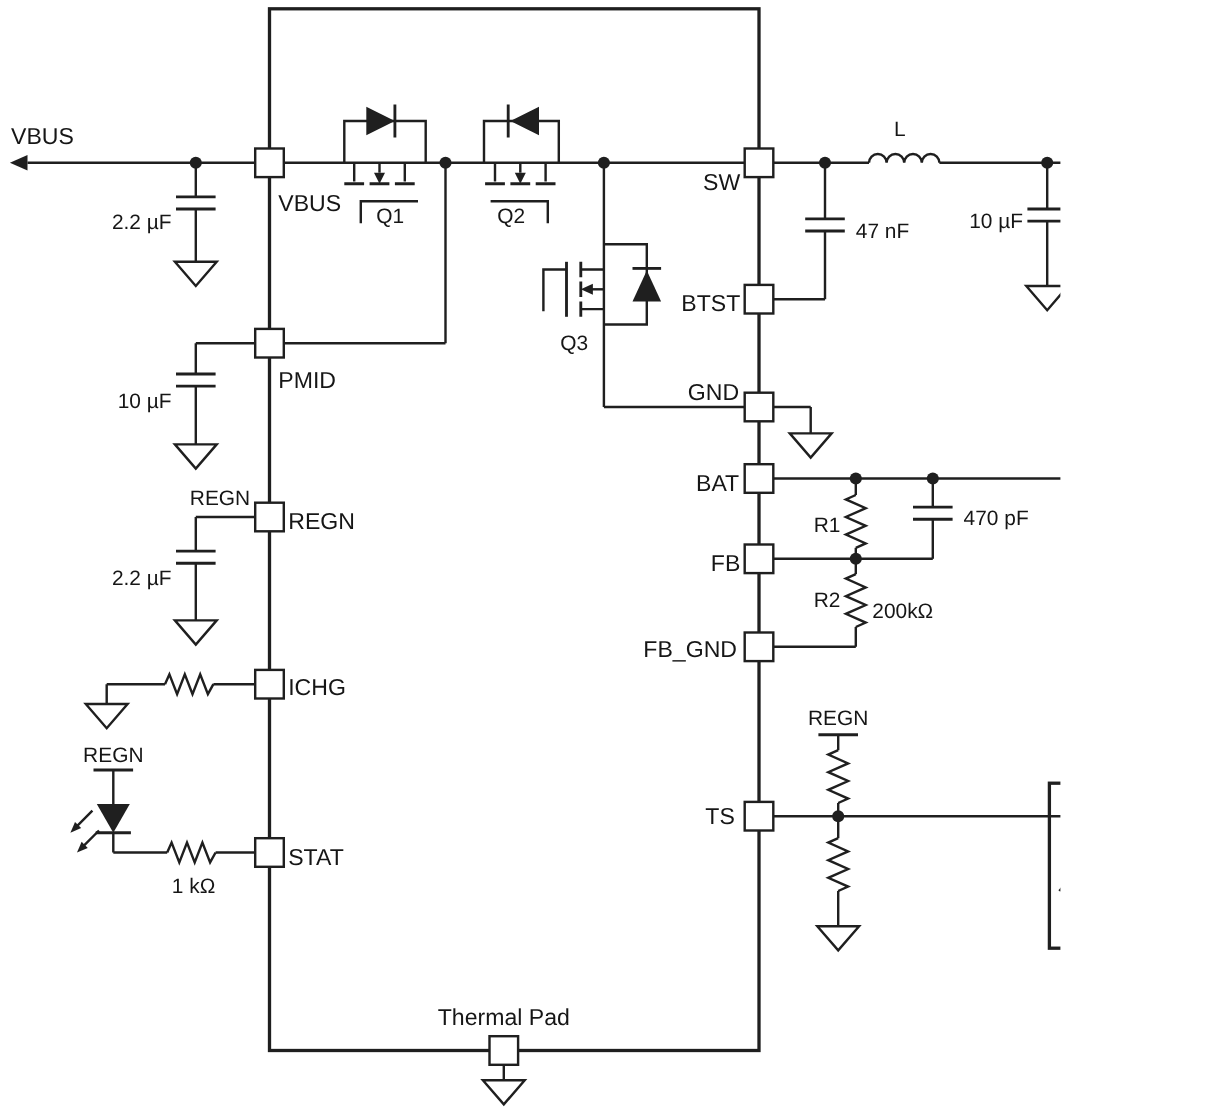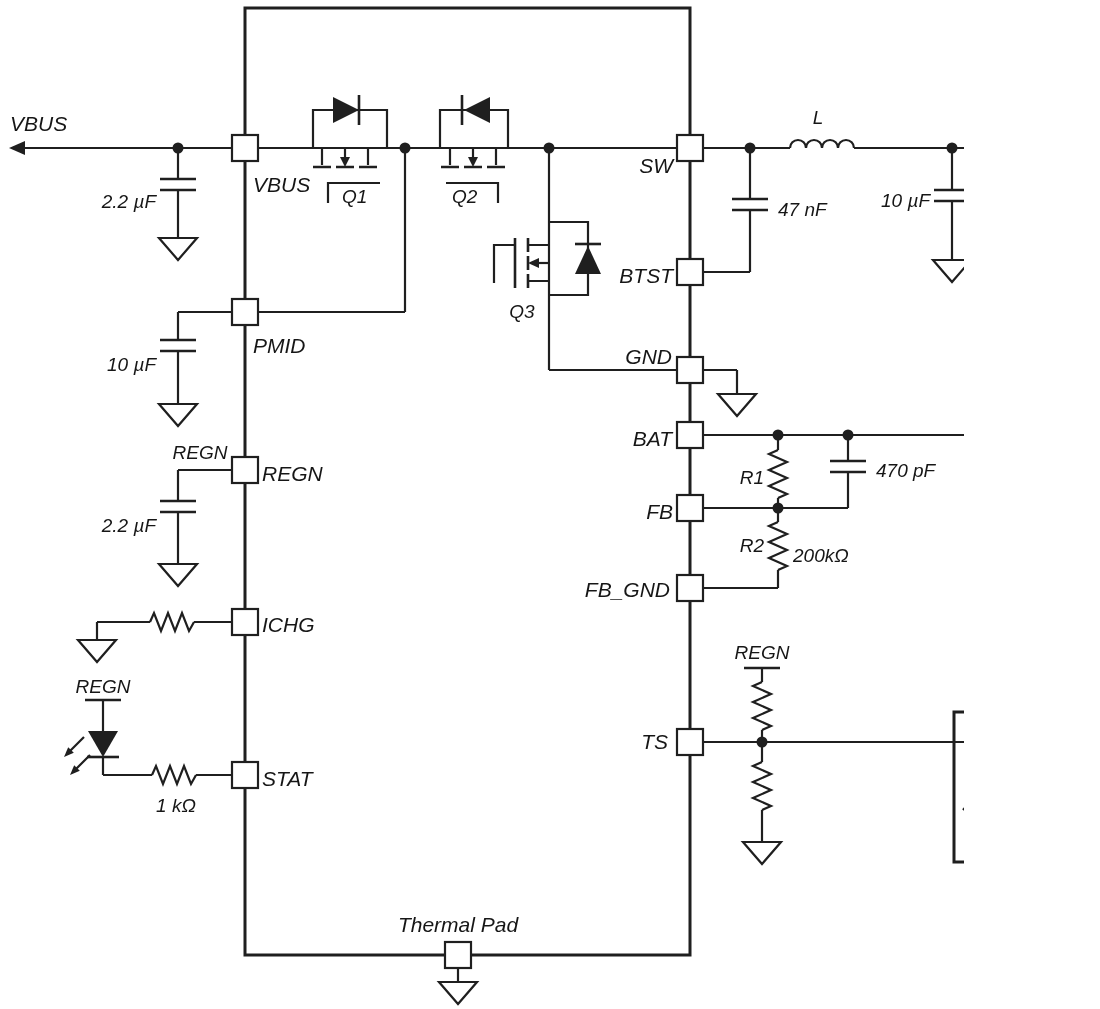--- a/index.html
+++ b/index.html
@@ -1,16 +1,16 @@
 <!DOCTYPE html>
 <html><head>
 <meta charset="utf-8">
 <style>
   html,body{margin:0;padding:0;background:#ffffff;}
-  .canvas{position:relative;width:964px;height:1009px;background:#fff;overflow:hidden;font-style:italic;}
+  .canvas{position:relative;width:964px;height:1009px;background:#fff;overflow:hidden;}
   svg{position:absolute;left:0;top:0;}
   text{font-family:"Liberation Sans", sans-serif;fill:#161616;}
   .pin-label{font-size:21px;}
   .comp-label{font-size:19px;}
   .wire{stroke:#1f1f1f;stroke-width:2.2;fill:none;}
   .thick{stroke:#1f1f1f;stroke-width:3;fill:#fff;}
   .plate{stroke:#1f1f1f;stroke-width:2.6;fill:none;}
   .pinbox{stroke:#1f1f1f;stroke-width:2.2;fill:#fff;}
   .solid{fill:#1f1f1f;stroke:none;}
 </style>

